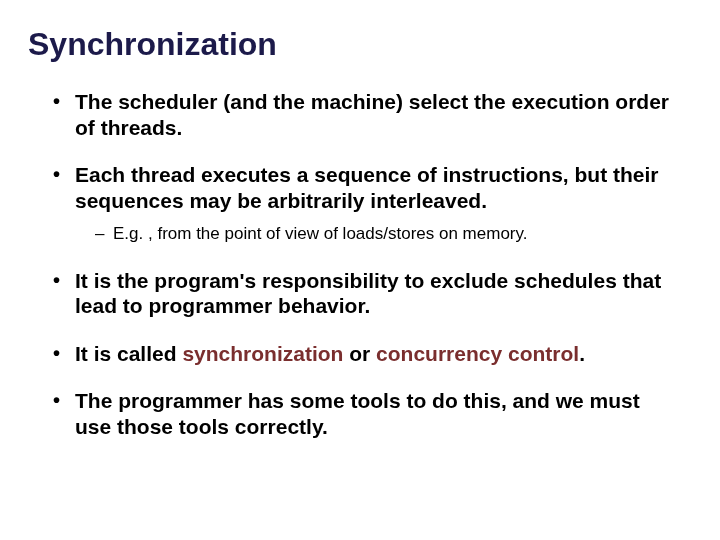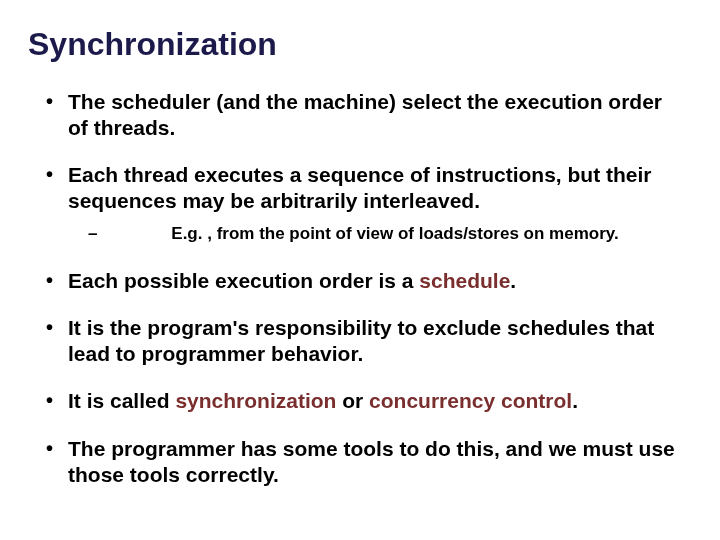--- a/index.html
+++ b/index.html
@@ -19,21 +19,21 @@
     padding: 20px 28px 20px 28px;
   }
   .title {
     font-size: 32px;
     font-weight: bold;
     color: #1c1a4a;
     margin: 6px 0 26px 0;
   }
   ul.top {
     list-style: none;
-    margin: 4px;
+    margin: 11px;
     padding: 0 4px 0 14px;
   }
   ul.top > li {
     position: relative;
     padding-left: 22px;
     margin-bottom: 22px;
     font-size: 21px;
     font-weight: bold;
     line-height: 1.22;
     color: #000000;
@@ -49,24 +49,23 @@
   }
   ul.sub {
     list-style: none;
     margin: 10px 0 0 0;
     padding: 0 0 0 20px;
   }
   ul.sub > li {
     position: relative;
     padding-left: 18px;
     font-size: 17px;
-    font-weight: bold;
+    font-weight: normal;
     line-height: 1.3;
     color: #000000;
-    text-align: center;
   }
   ul.sub > li::before {
     content: "–";
     position: absolute;
     left: 0;
     top: 0;
     font-size: 17px;
   }
   .em {
     color: #7a2e2e;
@@ -86,23 +85,20 @@
 
     <li>
       <span>Each thread executes a sequence of instructions, but their sequences may be arbitrarily interleaved.</span>
       <ul class="sub">
         <li>
           <span>E.g. , from the point of view of loads/stores on memory.</span>
         </li>
       </ul>
     </li>
 
-    <li>
-      <span>Each possible execution order is a </span><span class="em">schedule</span><span>.</span>
-    </li>
 
     <li>
       <span>It is the program's responsibility to exclude schedules that lead to programmer behavior.</span>
     </li>
 
     <li>
       <span>It is called </span><span class="em">synchronization</span><span> or </span><span class="em">concurrency control</span><span>.</span>
     </li>
 
     <li>

